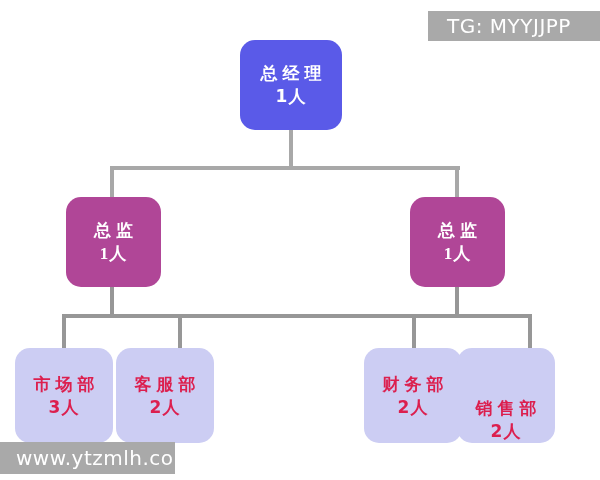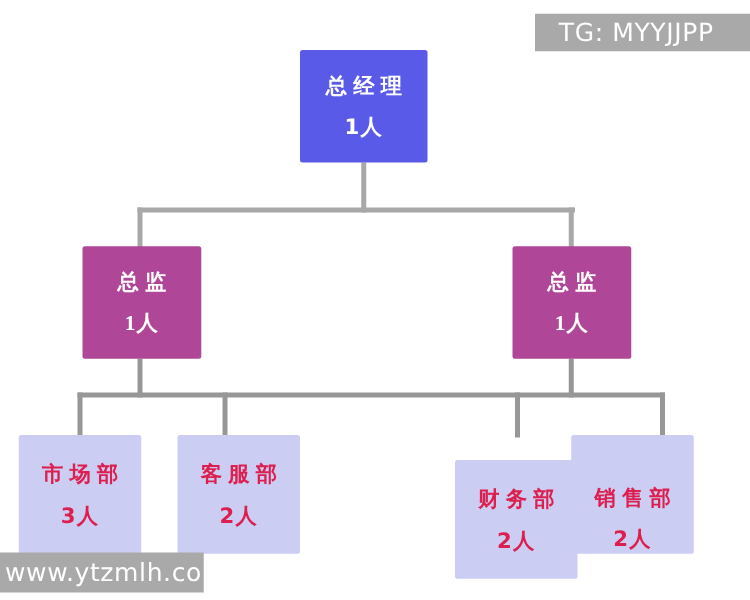--- a/index.html
+++ b/index.html
@@ -28,27 +28,26 @@
   #v-dirb-l { left: 110px; top: 287px; width: 4px;  height: 31px; }
   #v-dirb-r { left: 455px; top: 287px; width: 4px;  height: 31px; }
   #h-lvl2   { left: 62px;  top: 314px; width: 470px; height: 4px; }
   #v-dep-0  { left: 62px;  top: 314px; width: 4px;  height: 36px; }
   #v-dep-1  { left: 178px; top: 314px; width: 4px;  height: 36px; }
   #v-dep-2  { left: 412px; top: 314px; width: 4px;  height: 36px; }
   #v-dep-3  { left: 528px; top: 314px; width: 4px;  height: 36px; }
   
   .node {
     position: absolute;
-    border-radius: 2px;
+    border-radius: 15px;
     display: flex;
     flex-direction: column;
     align-items: center;
     justify-content: center;
     text-align: center;
-    gap: 10px;
   }
   .node .title {
     font-weight: bold;
     font-size: 17px;
     letter-spacing: 5px;
     text-indent: 5px; 
     white-space: nowrap;
   }
   .node .count {
     font-weight: bold;
@@ -63,40 +62,40 @@
     width: 95px; height: 90px;
     background: #b04697; color: #ffffff; font-family: Liberation Serif, serif;
   }
   #director-0 { left: 66px;  top: 197px; }
   #director-1 { left: 410px; top: 197px; }
   .node.department {
     width: 98px; height: 95px;
     background: #cccdf3; color: #dc1f4e;
   }
   #department-0 { left: 15px;  top: 348px; }
-  #department-1 { left: 142px; top: 348px; }
-  #department-2 { left: 364px; top: 368px; }
+  #department-1 { left: 116px; top: 348px; }
+  #department-2 { left: 364px; top: 348px; }
   #department-3 { left: 457px; top: 348px; justify-content: flex-end; }
   
   .watermark {
     position: absolute;
     background: #a9a9a9;
     color: #ffffff;
     font-size: 20px;
     line-height: 30px;
     white-space: nowrap;
     letter-spacing: 0.5px;
   }
   #wm-top-right {
     right: 0; top: 11px; height: 30px;
     width: 153px; padding-left: 19px;
   }
   #wm-bottom-left {
     left: 0; top: 442px; height: 32px; line-height: 32px;
-    width: 159px; padding-left: 4px;
+    width: 159px; padding-left: 16px;
   }
 </style>
 </head>
 <body>
 
 <div class="canvas">
 
   <div class="line" id="v-root"></div>
   <div class="line" id="h-lvl1"></div>
   <div class="line" id="v-dir-l"></div>

